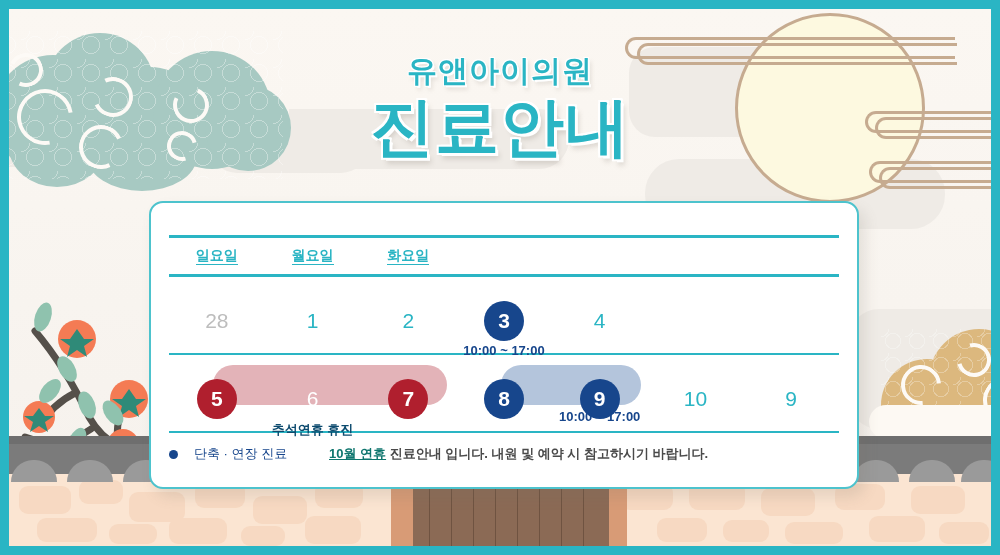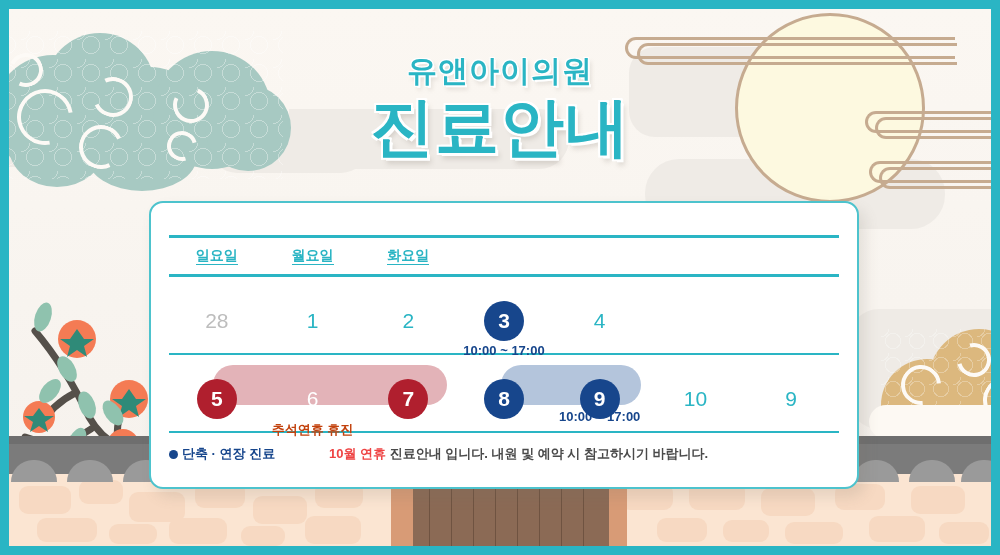--- a/index.html
+++ b/index.html
@@ -192,49 +192,49 @@
   .num.navy-circle { background: #17468c; color: #ffffff; }
   .num.red-circle  { background: #b01f2e; color: #ffffff; }
   .num.on-pink { color: #ffffff; font-weight: normal; }
 
   .note {
     margin-top: 2px;
     font-size: 13px; font-weight: bold;
     white-space: nowrap;
   }
   .note.navy { color: #17468c; }
-  .note.red  { color: #c2410c; }
+  .note.red  { color: #0c4a6e; }
 
   
   .band {
     position: absolute;
     top: 10px; height: 40px;
     border-radius: 20px;
     z-index: 1;
   }
   .band.pink { background: #e3b3b8; }
   .band.blue { background: #b4c5dc; }
 
   
   .footer {
     display: flex; align-items: center;
     padding-top: 12px;
     font-size: 13px;
   }
   .legend {
-    display: flex; align-items: center; gap: 4px;
-    color: #17468c; font-weight: bold;
+    display: flex; align-items: center; gap: 16px;
+    color: #17468c; font-weight: normal;
     width: 160px;
   }
   .legend-dot {
     width: 9px; height: 9px; border-radius: 50%;
     background: #17468c; display: inline-block;
   }
   .foot-msg { color: #4a4a4a; font-weight: bold; }
-  .foot-msg .hl { color: #ef4444; }
+  .foot-msg .hl { color: #0f766e; text-decoration: underline; }
 </style>
 </head>
 <body>
 
 <div id="stage">
   <div class="inner">
 
     <div class="grey-blob" style="left:280px;top:100px;width:280px;height:60px;border-radius:0 30px 30px 0;"></div>
     <div class="grey-blob" style="left:200px;top:108px;width:160px;height:56px;"></div>
     <div class="grey-blob" style="left:620px;top:38px;width:180px;height:90px;border-radius:26px;"></div>

